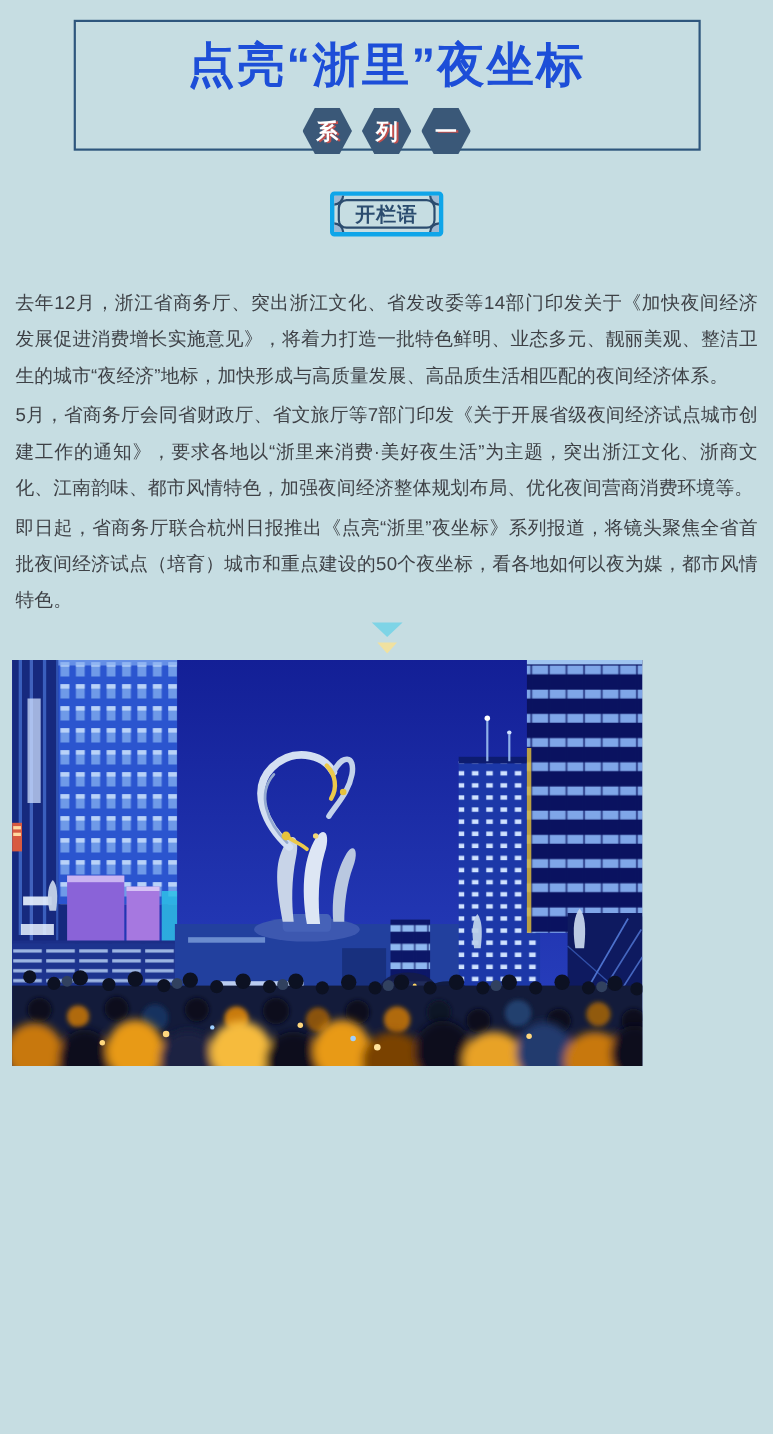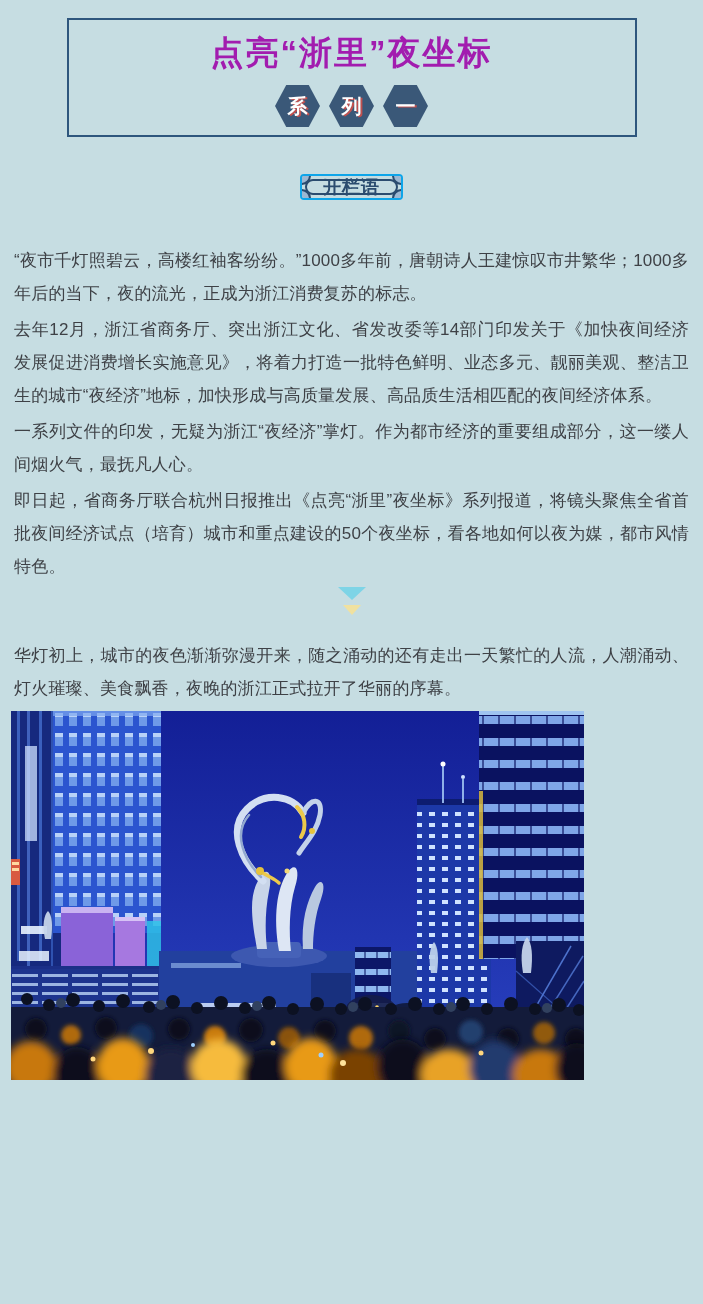--- a/index.html
+++ b/index.html
@@ -12,39 +12,39 @@
   
   .header-box{
     box-sizing:border-box;
     width:570px;height:119px;
     margin:18px auto 0;
     border:2px solid #2e567d;
     display:flex;flex-direction:column;align-items:center;
   }
   .page-title{
     margin:11px 0 0;
-    font-size:33px;font-weight:bold;
-    color:#a21caf;letter-spacing:2px;
+    font-size:43px;font-weight:bold;
+    color:#1d4ed8;letter-spacing:2px;
     white-space:nowrap;
   }
   .badge-row{display:flex;gap:9px;margin-top:9px;}
   .hex-badge{
     width:45px;height:42px;
     background:#3a5878;
     clip-path:polygon(25% 0,75% 0,100% 50%,75% 100%,25% 100%,0 50%);
     color:#fff;font-size:20px;font-weight:bold;
     display:flex;align-items:center;justify-content:center;
     text-shadow:2px 1px 0 #c2504e;
   }
   
   .opening-badge{
     position:relative;box-sizing:border-box;
-    width:103px;height:26px;
+    width:103px;height:41px;
     margin:37px auto 0;
-    border:2px solid #0ea5e9;border-radius:4px;
+    border:4px solid #0ea5e9;border-radius:4px;
     overflow:hidden;
   }
   .corner{
     position:absolute;width:19px;height:19px;box-sizing:border-box;
     background:#9db8d2;border:2px solid #2b4c6f;border-radius:50%;
   }
   .corner.tl{top:-10px;left:-10px}
   .corner.tr{top:-10px;right:-10px}
   .corner.bl{bottom:-10px;left:-10px}
   .corner.br{bottom:-10px;right:-10px}
@@ -93,31 +93,29 @@
 
 <div class="opening-badge">
   <span class="corner tl"></span>
   <span class="corner tr"></span>
   <span class="corner bl"></span>
   <span class="corner br"></span>
   <span class="opening-inner">开栏语</span>
 </div>
 
 <div class="article">
-  <p>“夜市千灯照碧云，高楼红袖客纷纷。”1000多年前，唐朝诗人王建惊叹市井繁华；1000多年后的当下，夜的流光，正成为浙江消费复苏的标志。</p>
   <p>去年12月，浙江省商务厅、突出浙江文化、省发改委等14部门印发关于《加快夜间经济发展促进消费增长实施意见》，将着力打造一批特色鲜明、业态多元、靓丽美观、整洁卫生的城市“夜经济”地标，加快形成与高质量发展、高品质生活相匹配的夜间经济体系。</p>
-  <p>一系列文件的印发，无疑为浙江“夜经济”掌灯。作为都市经济的重要组成部分，这一缕人间烟火气，最抚凡人心。</p>
+  <p>5月，省商务厅会同省财政厅、省文旅厅等7部门印发《关于开展省级夜间经济试点城市创建工作的通知》，要求各地以“浙里来消费·美好夜生活”为主题，突出浙江文化、浙商文化、江南韵味、都市风情特色，加强夜间经济整体规划布局、优化夜间营商消费环境等。</p>
   <p>即日起，省商务厅联合杭州日报推出《点亮“浙里”夜坐标》系列报道，将镜头聚焦全省首批夜间经济试点（培育）城市和重点建设的50个夜坐标，看各地如何以夜为媒，都市风情特色。</p>
 
   <div class="divider">
     <span class="tri-blue"></span>
     <span class="tri-yellow"></span>
   </div>
 
-  <p class="after-divider">华灯初上，城市的夜色渐渐弥漫开来，随之涌动的还有走出一天繁忙的人流，人潮涌动、灯火璀璨、美食飘香，夜晚的浙江正式拉开了华丽的序幕。</p>
 </div>
 
 <figure class="photo">
 <svg viewBox="0 0 573 369" width="573" height="369" xmlns="http://www.w3.org/2000/svg">
   <defs>
     <linearGradient id="sky" x1="0" y1="0" x2="0" y2="1">
       <stop offset="0" stop-color="#131f96"></stop>
           <stop offset="1" stop-color="#2a43c2"></stop>
     </linearGradient>
     <pattern id="winGrid" width="14" height="20" patternUnits="userSpaceOnUse">

